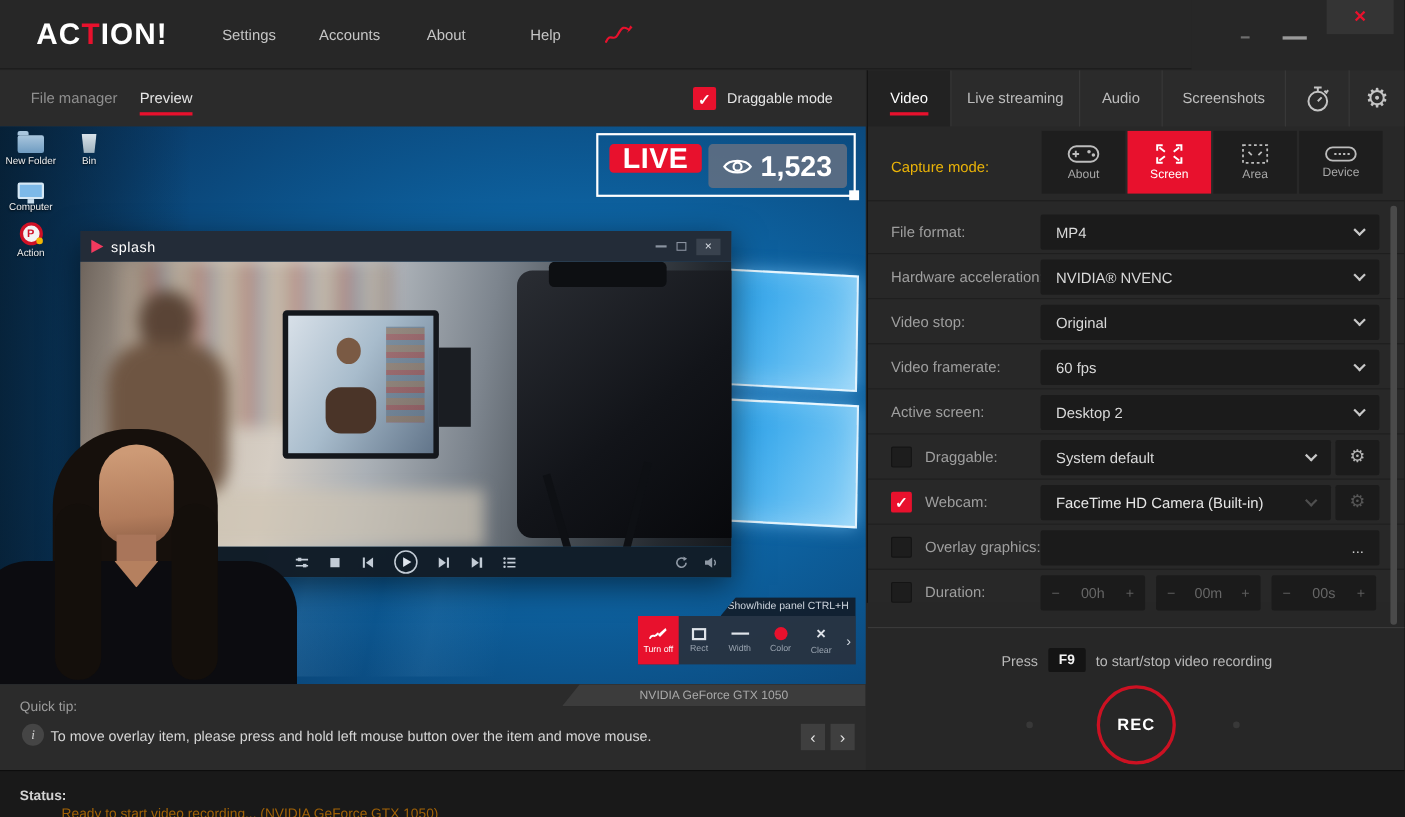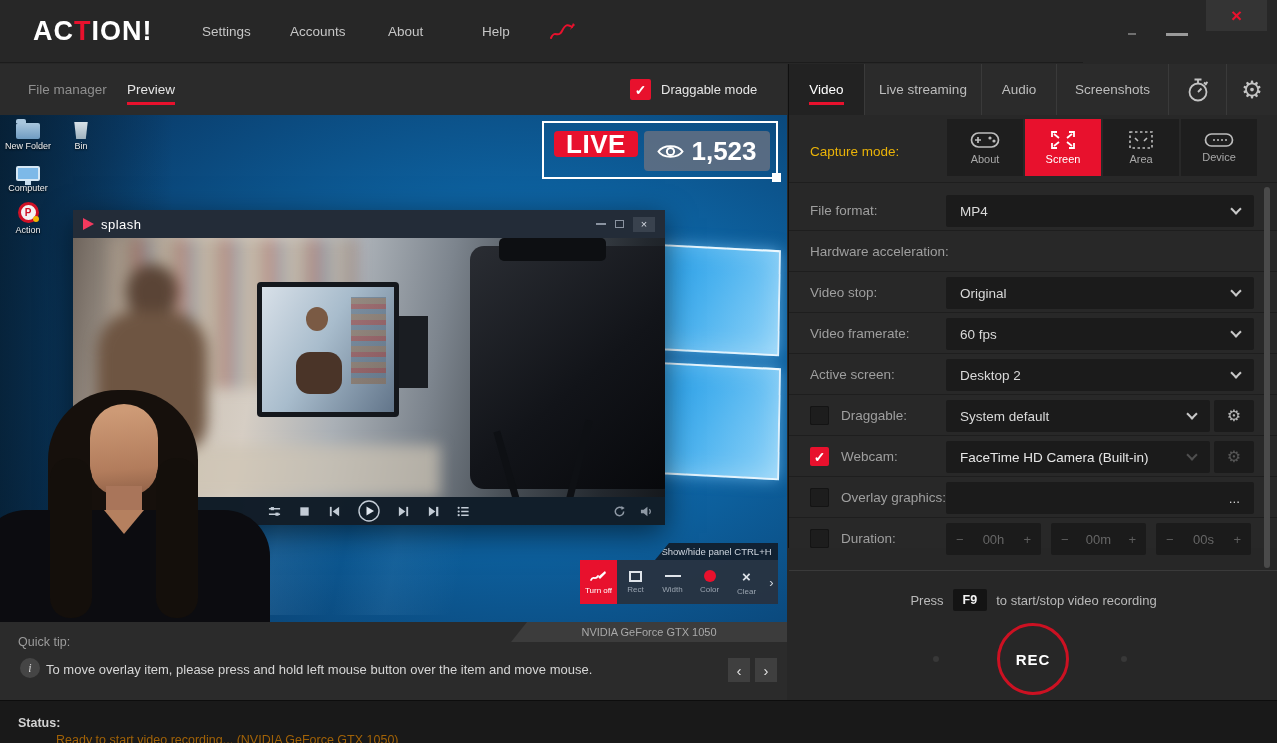--- a/index.html
+++ b/index.html
@@ -441,20 +441,24 @@
 
     <div class="s-row" style="top:126px">
       <span class="s-label">File format:</span>
       <div class="dd">
         <span class="val">MP4</span>
         <div class="chev"></div>
       </div>
     </div>
     <div class="s-row" style="top:167px">
       <span class="s-label">Hardware acceleration:</span>
+      <div class="dd">
+        <span class="val">NVIDIA® NVENC</span>
+        <div class="chev"></div>
+      </div>
     </div>
     <div class="s-row" style="top:208px">
       <span class="s-label">Video stop:</span>
       <div class="dd">
         <span class="val">Original</span>
         <div class="chev"></div>
       </div>
     </div>
     <div class="s-row" style="top:249px">
       <span class="s-label">Video framerate:</span>

